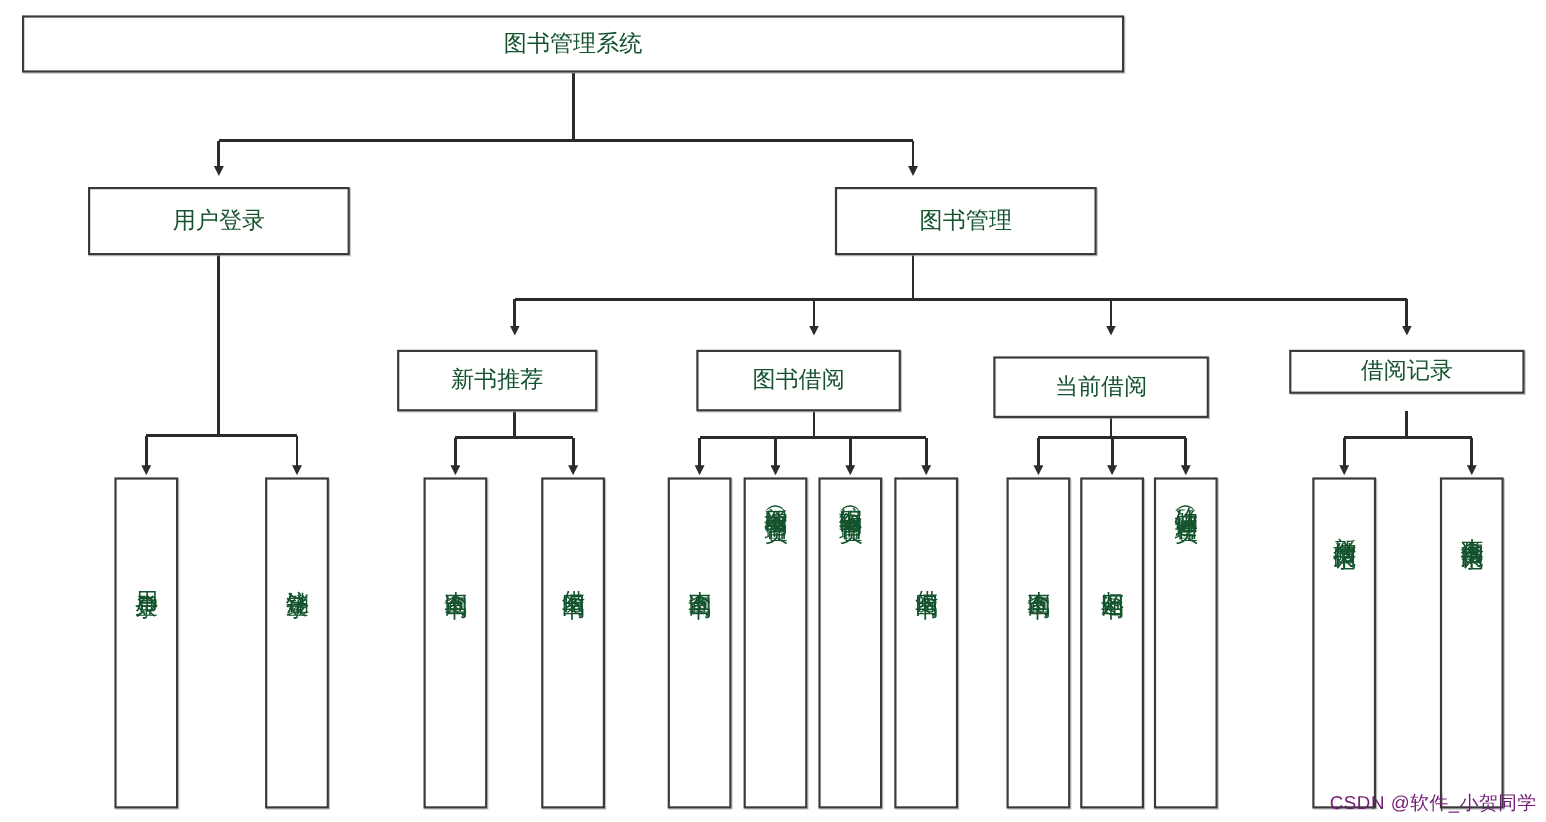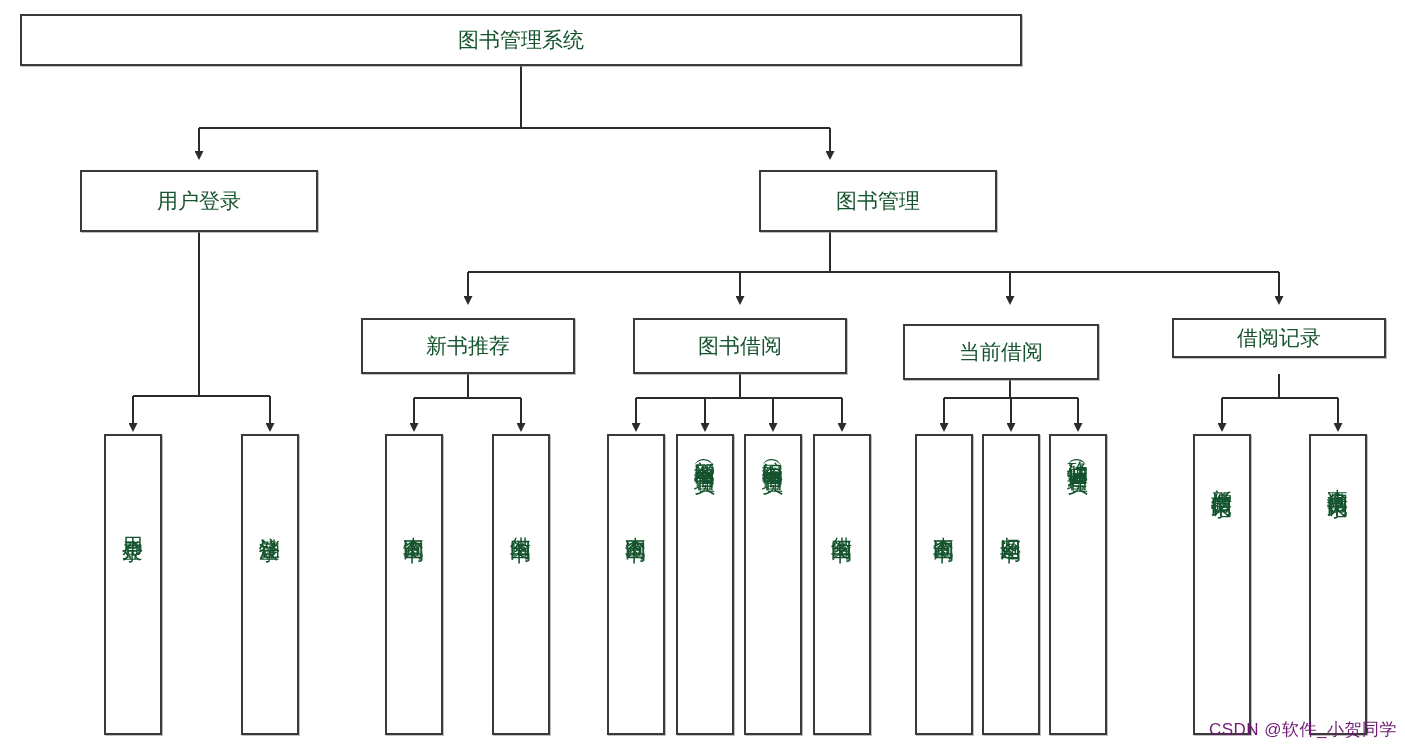--- a/index.html
+++ b/index.html
@@ -133,25 +133,25 @@
   </div>
 
   <div class="node-box horiz" style="left:80px; top:170px; width:238px; height:62px;">
     <span class="node-label">用户登录</span>
   </div>
 
   <div class="node-box horiz" style="left:711px; top:170px; width:238px; height:62px;margin-left:48px;">
     <span class="node-label">图书管理</span>
   </div>
 
-  <div class="node-box horiz" style="left:361px; top:318px; width:214px; height:56px;">
+  <div class="node-box horiz" style="left:361px; top:318px; width:182px; height:56px;font-family:Liberation Serif, serif;">
     <span class="node-label">新书推荐</span>
   </div>
 
-  <div class="node-box horiz" style="left:633px; top:318px; width:214px; height:56px;">
+  <div class="node-box horiz" style="left:633px; top:318px; width:186px; height:56px;">
     <span class="node-label">图书借阅</span>
   </div>
 
   <div class="node-box horiz" style="left:903px; top:324px; width:196px; height:56px;">
     <span class="node-label">当前借阅</span>
   </div>
 
   <div class="node-box horiz" style="left:1172px; top:318px; width:214px; height:40px;">
     <span class="node-label">借阅记录</span>
   </div>

